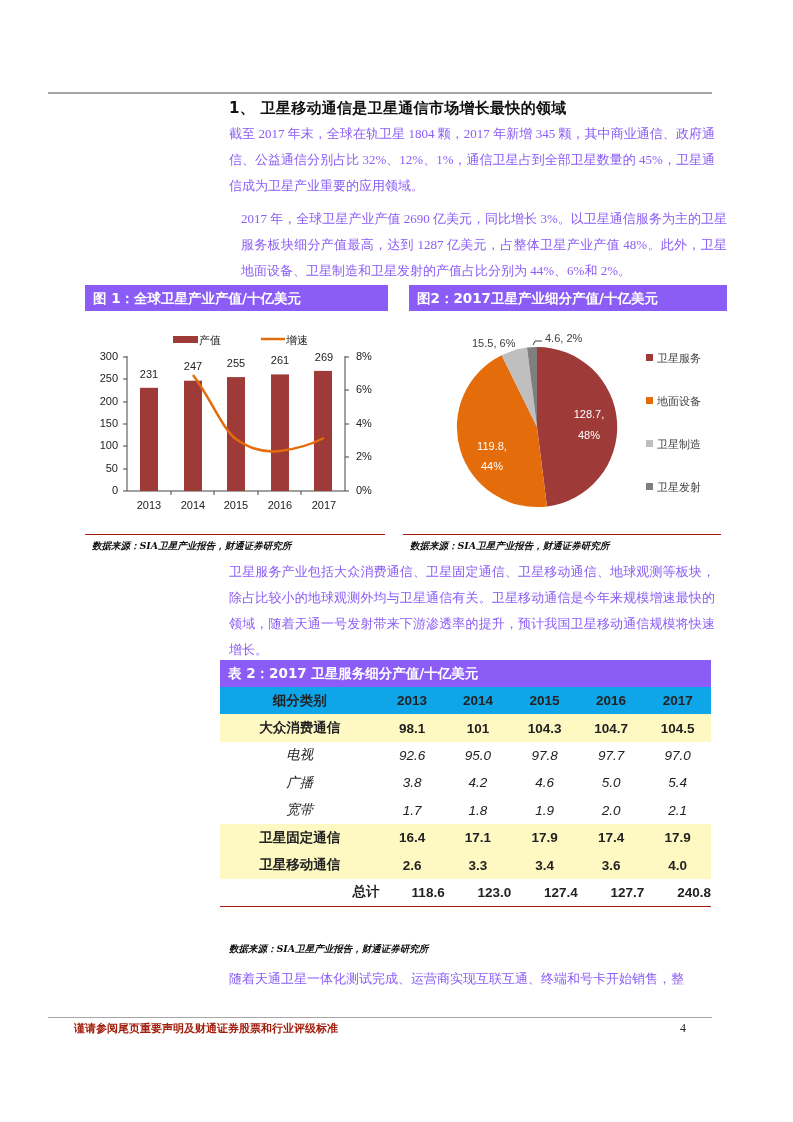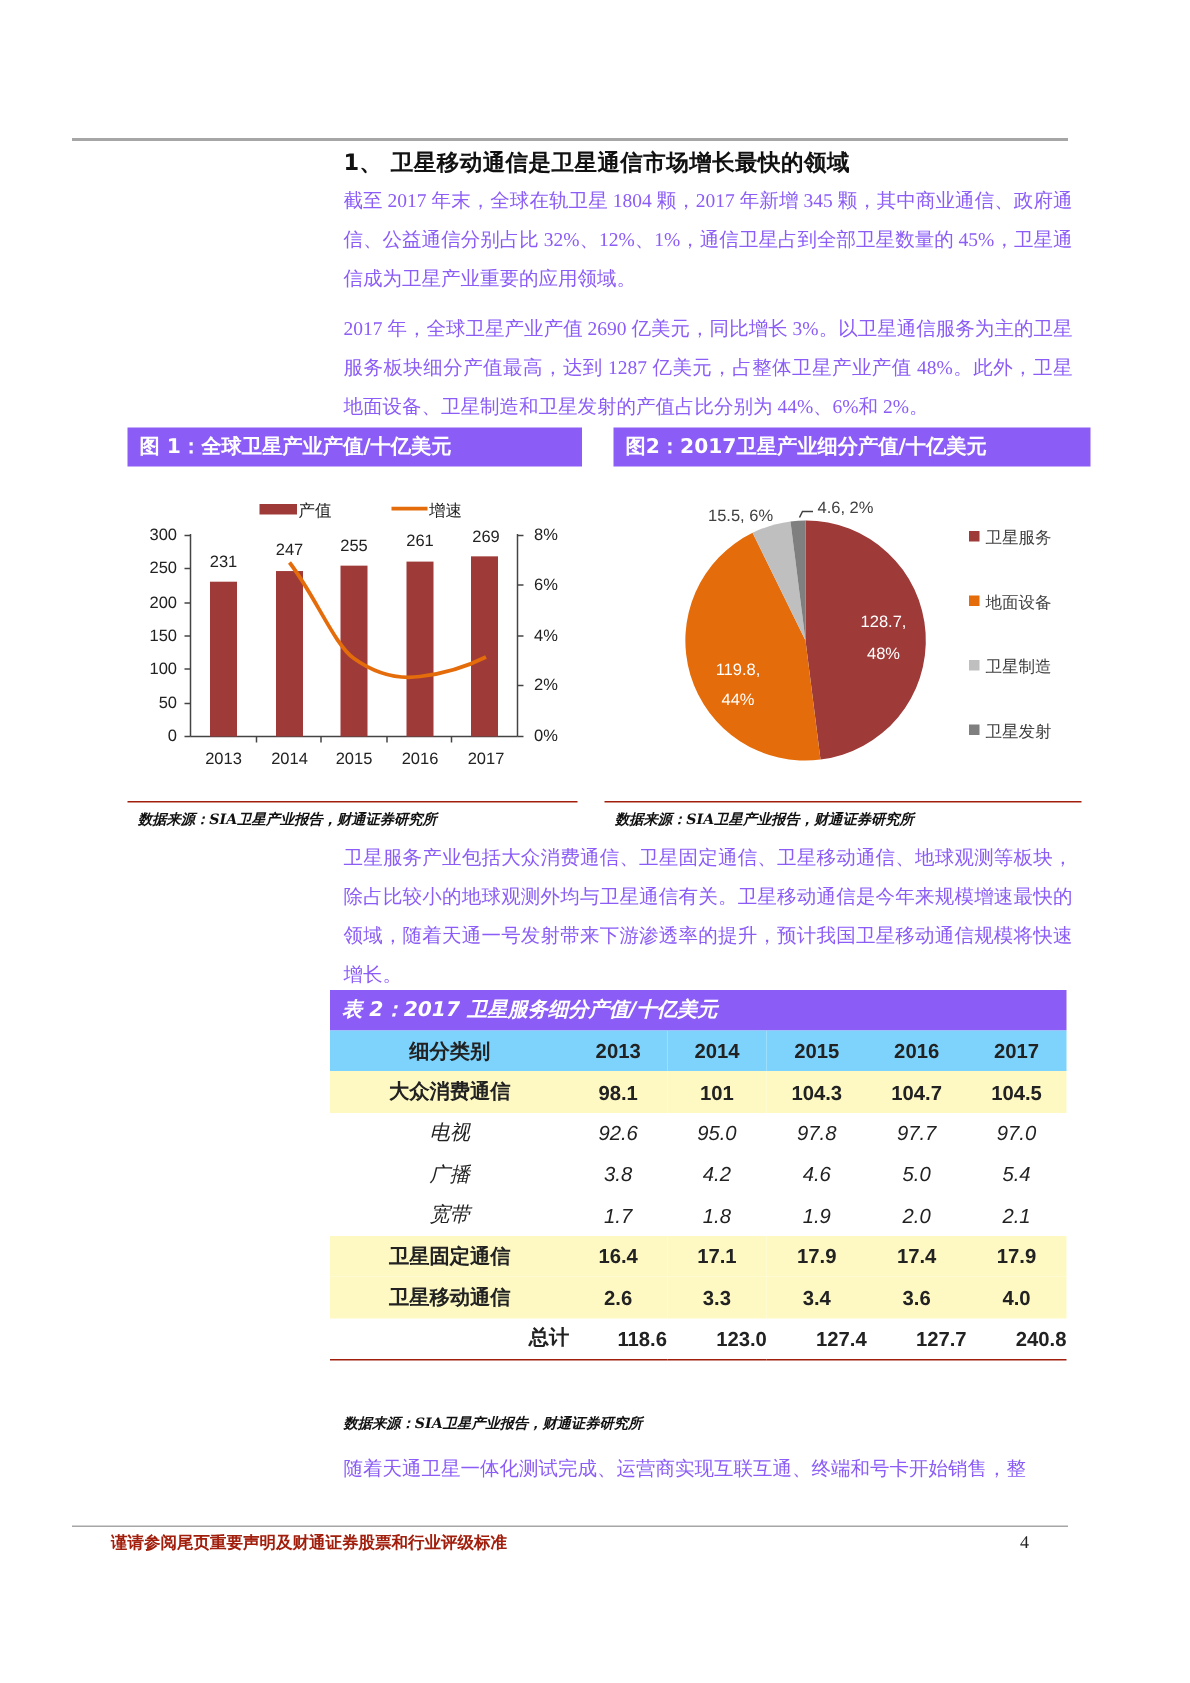--- a/index.html
+++ b/index.html
@@ -7,37 +7,37 @@
   .abs{position:absolute;}
   .topline{left:48px;top:92px;width:664px;height:2px;background:#a6a6a6;}
   .sec-title{left:229px;top:99px;font-size:15px;font-weight:bold;font-family:"DejaVu Sans","Liberation Sans",sans-serif;color:#111;letter-spacing:0.3px;}
   .para{left:229px;width:486px;font-size:13px;line-height:26px;text-align:justify;color:#8b5cf6;font-family:Liberation Serif, serif;}
   .fig-bar{background:#8b5cf6;color:#fff;font-weight:bold;font-size:13.5px;font-family:"DejaVu Sans","Liberation Sans",sans-serif;height:26px;line-height:26px;padding-left:8px;box-sizing:border-box;}
   .rule-red{height:1px;background:#a21e0c;}
   .source{font-size:9.5px;font-weight:bold;font-style:italic;color:#111;font-family:"DejaVu Serif","Liberation Serif",serif;}
   svg text{font-family:"Liberation Sans","DejaVu Sans",sans-serif;}
   table.t2{position:absolute;left:220px;top:687px;width:491px;border-collapse:collapse;font-family:"Liberation Sans","DejaVu Sans",sans-serif;font-size:13.5px;}
   table.t2 td{height:27.4px;padding:0;text-align:center;}
-  table.t2 tr.hdr td{background:#7dd3fc;font-weight:bold;}
+  table.t2 tr.hdr td{background:#0ea5e9;font-weight:bold;}
   table.t2 tr.gray td{background:#fef9c3;font-weight:bold;}
   table.t2 tr.sub td{font-style:italic;}
   table.t2 tr.total td{font-weight:bold;border-bottom:1px solid #a21e0c;text-align:right;}
   .footline{left:48px;top:1017px;width:664px;height:1px;background:#a6a6a6;}
   .foot-note{left:74px;top:1021px;font-size:11px;font-weight:bold;color:#a21e0c;font-family:"DejaVu Serif","Liberation Serif",serif;}
   .page-num{left:680px;top:1021px;font-size:12px;color:#222;font-family:"Liberation Serif","DejaVu Serif",serif;}
 </style>
 </head>
 <body>
 
 <div class="abs topline"></div>
 
 <div class="abs sec-title">1、 卫星移动通信是卫星通信市场增长最快的领域</div>
 
 <div class="abs para" style="top:121px;">截至 2017 年末，全球在轨卫星 1804 颗，2017 年新增 345 颗，其中商业通信、政府通信、公益通信分别占比 32%、12%、1%，通信卫星占到全部卫星数量的 45%，卫星通信成为卫星产业重要的应用领域。</div>
-<div class="abs para" style="top:206px;">2017 年，全球卫星产业产值 2690 亿美元，同比增长 3%。以卫星通信服务为主的卫星服务板块细分产值最高，达到 1287 亿美元，占整体卫星产业产值 48%。此外，卫星地面设备、卫星制造和卫星发射的产值占比分别为 44%、6%和 2%。</div>
+<div class="abs para" style="top:206px;margin-left:12px;">2017 年，全球卫星产业产值 2690 亿美元，同比增长 3%。以卫星通信服务为主的卫星服务板块细分产值最高，达到 1287 亿美元，占整体卫星产业产值 48%。此外，卫星地面设备、卫星制造和卫星发射的产值占比分别为 44%、6%和 2%。</div>
 
 <div class="abs fig-bar" style="left:85px;top:285px;width:303px;">图 1：全球卫星产业产值/十亿美元</div>
 
 <svg class="abs" style="left:85px;top:315px;" width="303" height="205">
 
   <rect x="88" y="21" width="25" height="7" fill="#9e3a38"></rect>
   <text x="114" y="29" font-size="11" fill="#222">产值</text>
   <line x="0" x1="176" y1="24" x2="200" y2="24" stroke="#e46c0a" stroke-width="2.5"></line>
   <text x="201" y="29" font-size="11" fill="#222">增速</text>
 
@@ -144,21 +144,21 @@
     <rect x="243" y="168" width="7" height="7" fill="#7f7f7f"></rect>
     <text x="254" y="176">卫星发射</text>
   </g>
 </svg>
 
 <div class="abs rule-red" style="left:403px;top:534px;width:318px;"></div>
 <div class="abs source" style="left:410px;top:540px;">数据来源：SIA卫星产业报告，财通证券研究所</div>
 
 <div class="abs para" style="top:559px;">卫星服务产业包括大众消费通信、卫星固定通信、卫星移动通信、地球观测等板块，除占比较小的地球观测外均与卫星通信有关。卫星移动通信是今年来规模增速最快的领域，随着天通一号发射带来下游渗透率的提升，预计我国卫星移动通信规模将快速增长。</div>
 
-<div class="abs fig-bar" style="left:220px;top:660px;width:491px;height:27px;font-style:italic;">表 2：2017 卫星服务细分产值/十亿美元</div>
+<div class="abs fig-bar" style="left:220px;top:660px;width:491px;height:27px;">表 2：2017 卫星服务细分产值/十亿美元</div>
 
 <table class="t2">
   <tbody>
       <tr class="hdr">
     <td>细分类别</td>
     <td>2013</td>
     <td>2014</td>
     <td>2015</td>
     <td>2016</td>
     <td>2017</td>

